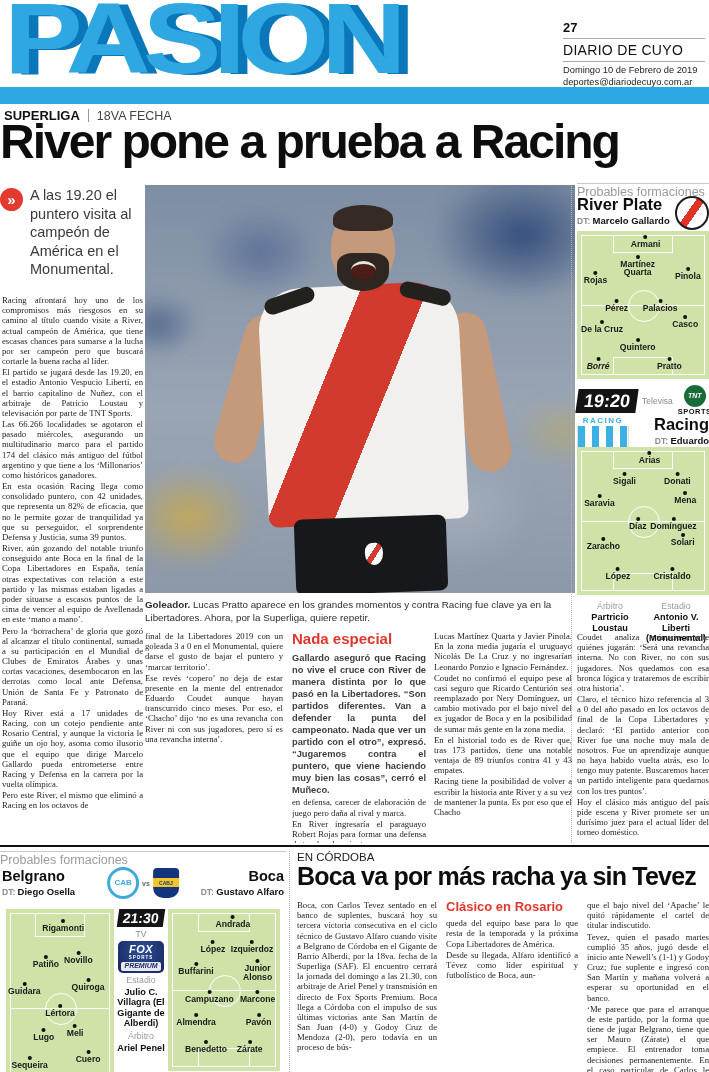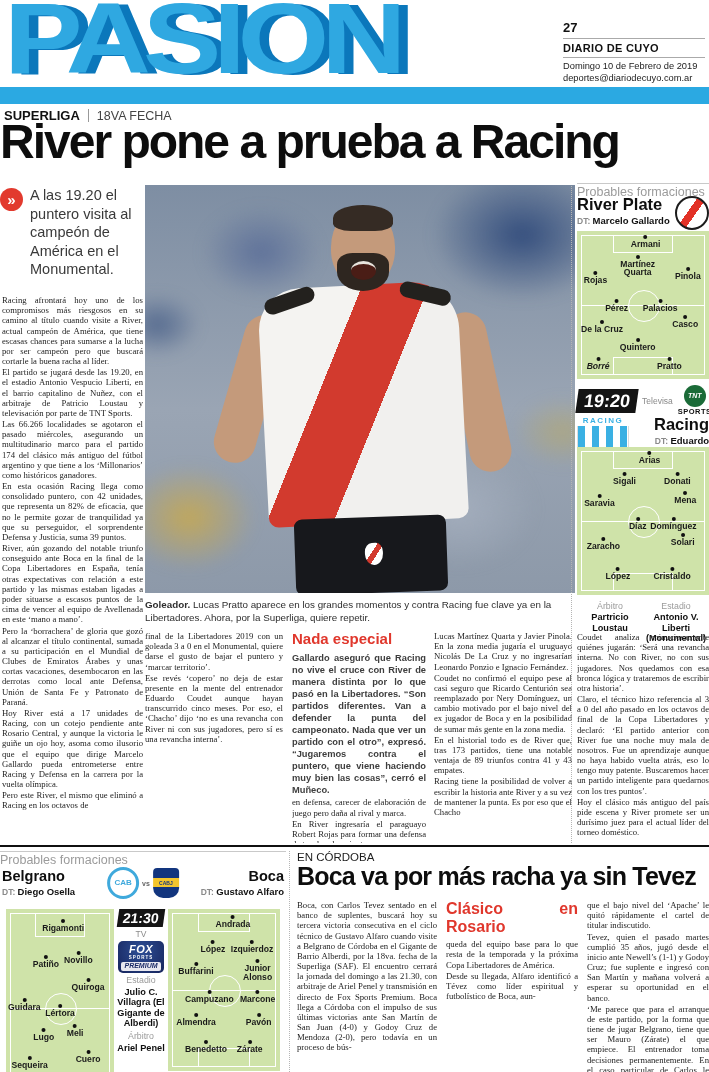--- a/index.html
+++ b/index.html
@@ -8,21 +8,21 @@
   .page *{box-sizing:border-box;}
 
   
   .masthead{position:absolute;left:0;top:0;width:709px;height:87px;}
   .logo{position:absolute;left:4px;top:-12px;font:900 100px/1 "Liberation Sans",sans-serif;
         letter-spacing:-7px;transform:scaleX(1.18);transform-origin:left top;
         color:#2fa8e1;text-shadow:8px 1px 0 #0b77bb;}
   .mast-right{position:absolute;left:563px;top:20px;width:142px;color:#111;}
   .pnum{font-size:13px;font-weight:800;}
   .mline{border-top:1px solid #aaa;margin:3px 0;}
-  .brand{font-size:11px;font-weight:700;letter-spacing:.3px;}
+  .brand{font-size:14px;font-weight:400;letter-spacing:.3px;}
   .mdate,.memail{font-size:9.3px;color:#222;margin-top:2px;}
   .cyan-bar{position:absolute;left:0;top:87px;width:709px;height:17px;background:#2BA9E2;}
 
   
   .kicker{position:absolute;left:4px;top:108px;display:flex;align-items:center;gap:8px;}
   .k1{font-size:13px;font-weight:800;color:#111;}
   .kdiv{width:1px;height:13px;background:#999;}
   .k2{font-size:12.5px;color:#444;}
   .headline{position:absolute;left:0;top:117px;width:705px;margin:0;
             font:800 48px/1.05 "Liberation Sans",sans-serif;color:#0d0d0d;letter-spacing:-2px;}
@@ -36,21 +36,21 @@
 
   
   .col{position:absolute;font:400 8.7px/1.17 "Liberation Serif",serif;color:#1d1d1d;
        text-align:justify;overflow:hidden;}
   .col p{margin:0 0 1px;}
   .col1{left:2px;top:295px;width:141px;height:550px;}
   .col2{left:145px;top:631px;width:138px;height:212px;}
   .col3{left:292px;top:631px;width:134px;height:212px;}
   .col4{left:434px;top:631px;width:138px;height:212px;}
   .box-title{margin:0 0 4px;font:800 15px/1.1 "Liberation Sans",sans-serif;color:#E0372C;}
-  .box-title.small{font-size:16px;}
+  .box-title.small{font-size:13px;}
   .box-text{margin:0 0 7px;font:700 9.3px/1.3 "Liberation Sans",sans-serif;color:#3e3e3e;
             text-align:justify;}
 
   
   .photo{position:absolute;left:145px;top:185px;width:430px;height:408px;overflow:hidden;
          background:linear-gradient(180deg,#7e8ea3,#9aa5b4 55%,#8d99a9);}
   .bokeh{position:absolute;inset:-10px;filter:blur(7px);
     background:
       radial-gradient(95px 75px at 12% 80%,rgba(205,170,70,.8),transparent 70%),
       radial-gradient(130px 95px at 86% 14%,rgba(38,66,118,.85),transparent 70%),
@@ -375,21 +375,21 @@
         </div>
       </div>
     </div>
 
     <div class="pitch p-belgrano">
       <b class="gb t"></b>
       <b class="gb b"></b>
     <span class="player" style="left: 53%; top: 5%;">Rigamonti</span>
         <span class="player" style="left: 37%; top: 23%;">Patiño</span>
         <span class="player" style="left: 67%; top: 21%;">Novillo</span>
-        <span class="player" style="left: 17%; top: 37%; margin-top: 16px;">Guidara</span>
+        <span class="player" style="left: 17%; top: 37%;">Guidara</span>
         <span class="player" style="left: 76%; top: 35%;">Quiroga</span>
         <span class="player" style="left: 50%; top: 48%;">Lértora</span>
         <span class="player" style="left: 35%; top: 60%;">Lugo</span>
         <span class="player" style="left: 64%; top: 58%;">Meli</span>
         <span class="player" style="left: 22%; top: 74%;">Sequeira</span>
         <span class="player" style="left: 76%; top: 71%;">Cuero</span>
         <span class="player" style="left: 52%; top: 86%;">Mendoza</span>
       </div>
 
     <div class="bl-center">

